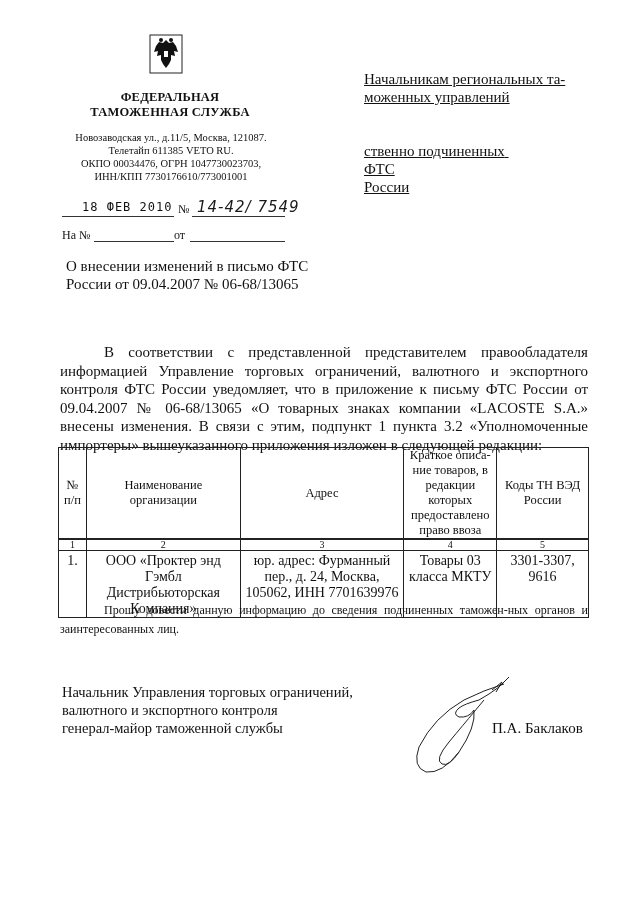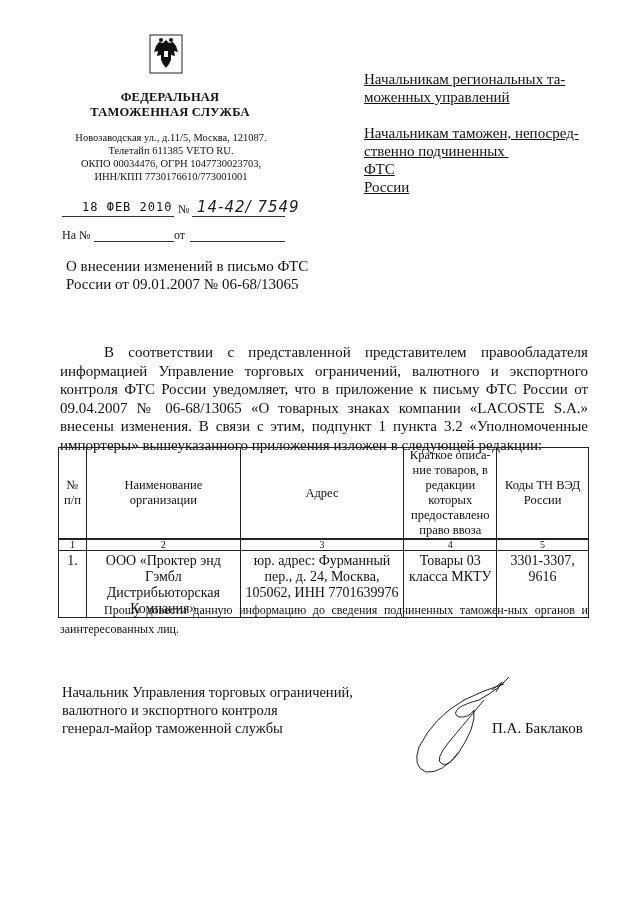--- a/index.html
+++ b/index.html
@@ -81,30 +81,30 @@
   <span class="lbl2">от</span>
   <span class="ul4"></span>
 </div>
 
 <div class="abs recipients">
   <p>
     <span>Начальникам региональных та-</span><br>
     <span>моженных управлений</span>
   </p>
   <p>
-    <span>Начальникам таможен, непосред-</span><br>
+    <br>
     <span>ственно подчиненных</span>
     <span style="display:inline-block;width:70px;"></span><span>ФТС</span><br>
     <span>России</span>
   </p>
 </div>
 
 <div class="abs subject">
   <div>О внесении изменений в письмо ФТС</div>
-  <div>России от 09.01.2007 № 06-68/13065</div>
+  <div>России от 09.04.2007 № 06-68/13065</div>
 </div>
 
 <div class="abs body-para">В соответствии с представленной представителем правообладателя информацией Управление торговых ограничений, валютного и экспортного контроля ФТС России уведомляет, что в приложение к письму ФТС России от 09.04.2007 № 06-68/13065 «О товарных знаках компании «LACOSTE S.A.» внесены изменения. В связи с этим, подпункт 1 пункта 3.2 «Уполномоченные импортеры» вышеуказанного приложения изложен в следующей редакции:</div>
 
 <table class="tbl">
   <colgroup>
     <col style="width:28px">
     <col style="width:154px">
     <col style="width:164px">
     <col style="width:93px">

